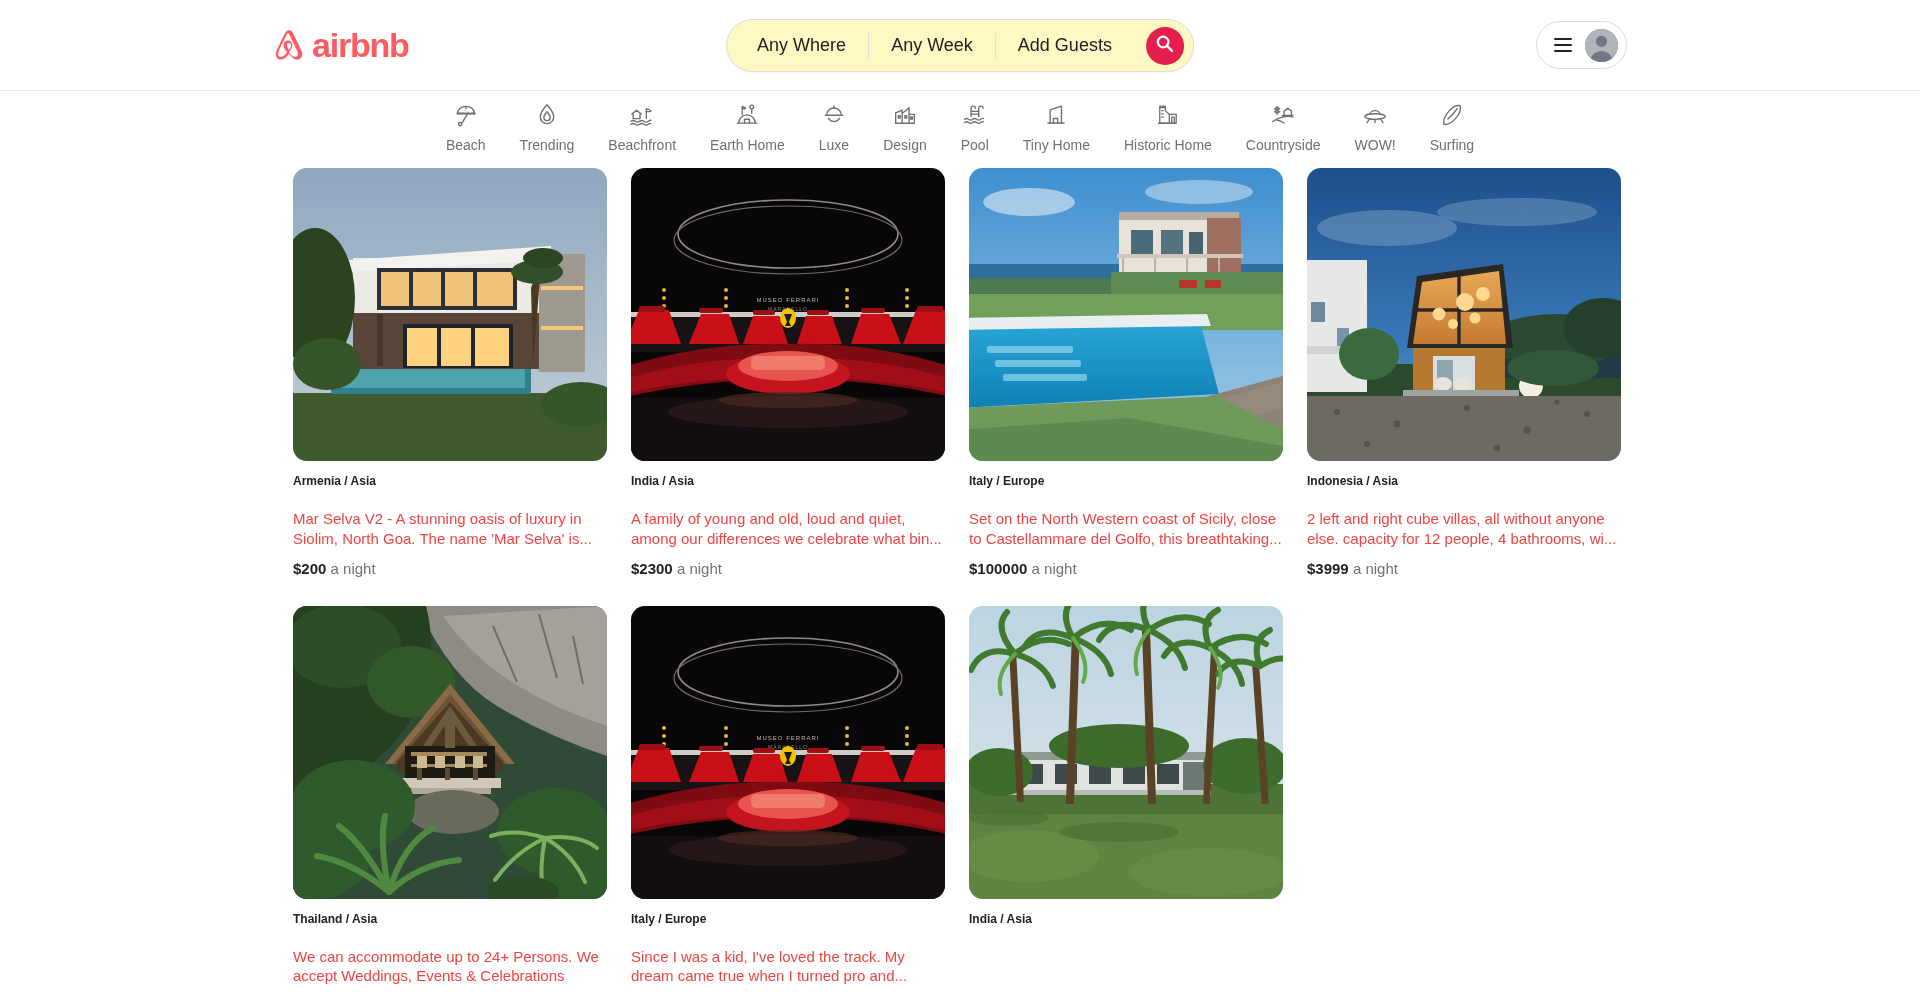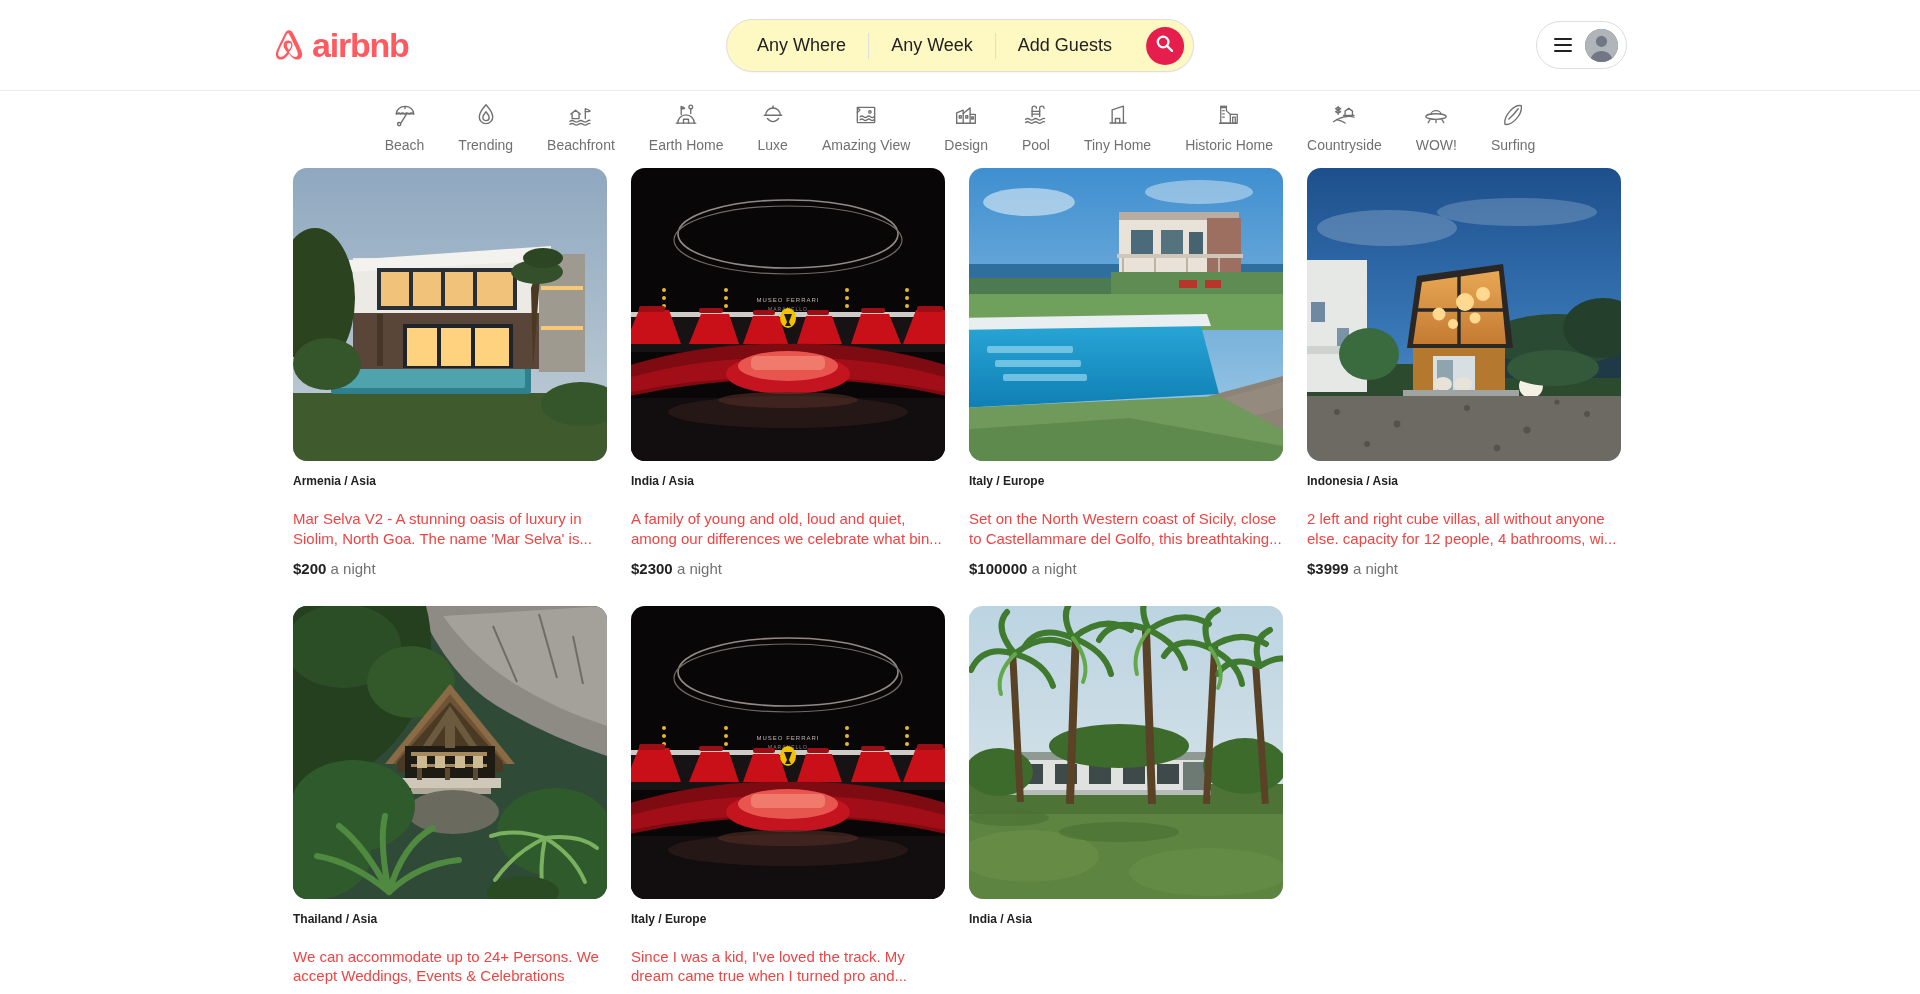--- a/index.html
+++ b/index.html
@@ -269,32 +269,20 @@
       <svg viewBox="0 0 24 24" fill="none" stroke="currentColor" stroke-width="1.3" stroke-linecap="round" stroke-linejoin="round">
         <path d="M4 12.2h16"></path>
           <path d="M5.3 12.2a6.7 6.7 0 0 1 13.4 0"></path>
         <path d="M12 5.5V3.6"></path>
         <path d="M6.8 15.2c1.4 2 3.1 2.9 5.2 2.9s3.8-.9 5.2-2.9"></path>
       </svg>
     </span>
     <span class="cat-label">Luxe</span>
   </div>
 
-  <div class="cat">
-    <span class="cat-icon">
-      <svg viewBox="0 0 24 24" fill="none" stroke="currentColor" stroke-width="1.25" stroke-linecap="round" stroke-linejoin="round">
-        <rect x="4" y="5" width="16" height="14" rx="0.6"></rect>
-        <path d="M4 5l2.4 2.4L4 9.8"></path>
-        <circle cx="15.6" cy="9.2" r="1.1"></circle>
-        <path d="M6.6 13.6c1.1-.9 2.1-.9 3.2 0s2.1.9 3.2 0 2.1-.9 3.2 0 2.1.9 3.2 0"></path>
-        <path d="M6.6 16.4c1.1-.9 2.1-.9 3.2 0s2.1.9 3.2 0 2.1-.9 3.2 0 2.1.9 3.2 0"></path>
-      </svg>
-    </span>
-    <span class="cat-label">Amazing View</span>
-  </div>
 
   <div class="cat">
     <span class="cat-icon">
       <svg viewBox="0 0 24 24" fill="none" stroke="currentColor" stroke-width="1.25" stroke-linecap="round" stroke-linejoin="round">
         <path d="M3.4 19.6V10l6-2.4v12"></path>
           <path d="M9.4 10.6l6.4-5.2v14.2"></path>
         <path d="M15.8 11.4h4.8v8.2H3.4"></path>
         <path d="M5.8 12.6h1.8v2.2H5.8z"></path>
           <path d="M11.8 12.6h1.8v2.2h-1.8z"></path>
           <path d="M17.2 13.8h1.6v2h-1.6z"></path>

